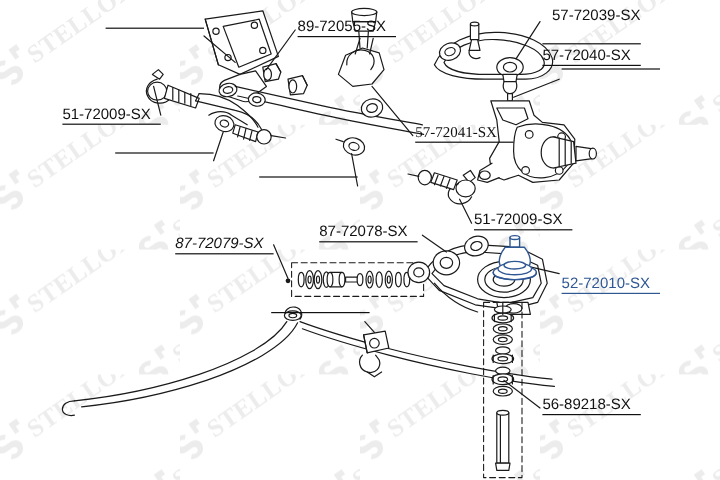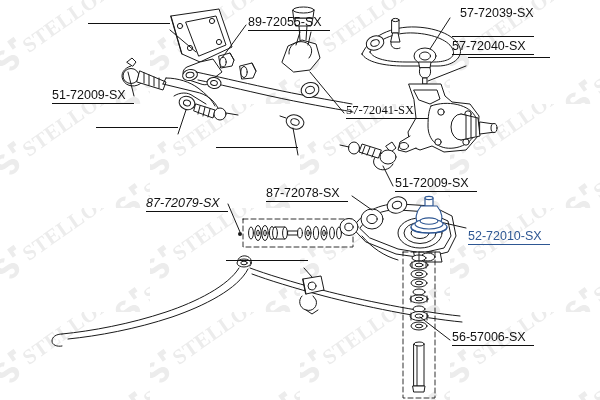--- a/index.html
+++ b/index.html
@@ -367,19 +367,19 @@
     <div class="lbl blue" style="left:468px;top:218px;margin-top:11px;">
       <span>52-72010-SX</span>
       <div style="height:1px;background:#2e5793;width:82px;margin-top:1px;"></div>
     </div>
 
     <div class="lbl" style="left:226px;top:259px;">
       <div style="height:1px;background:#111;width:82px;margin-top:1px;"></div>
     </div>
 
     <div class="lbl" style="left:452px;top:330px;">
-      <span>56-57006-SX</span>
+      <span>56-89218-SX</span>
       <div style="height:1px;background:#111;width:82px;margin-top:1px;"></div>
     </div>
 
   </div>
 
 </div>
 
 </body></html>

